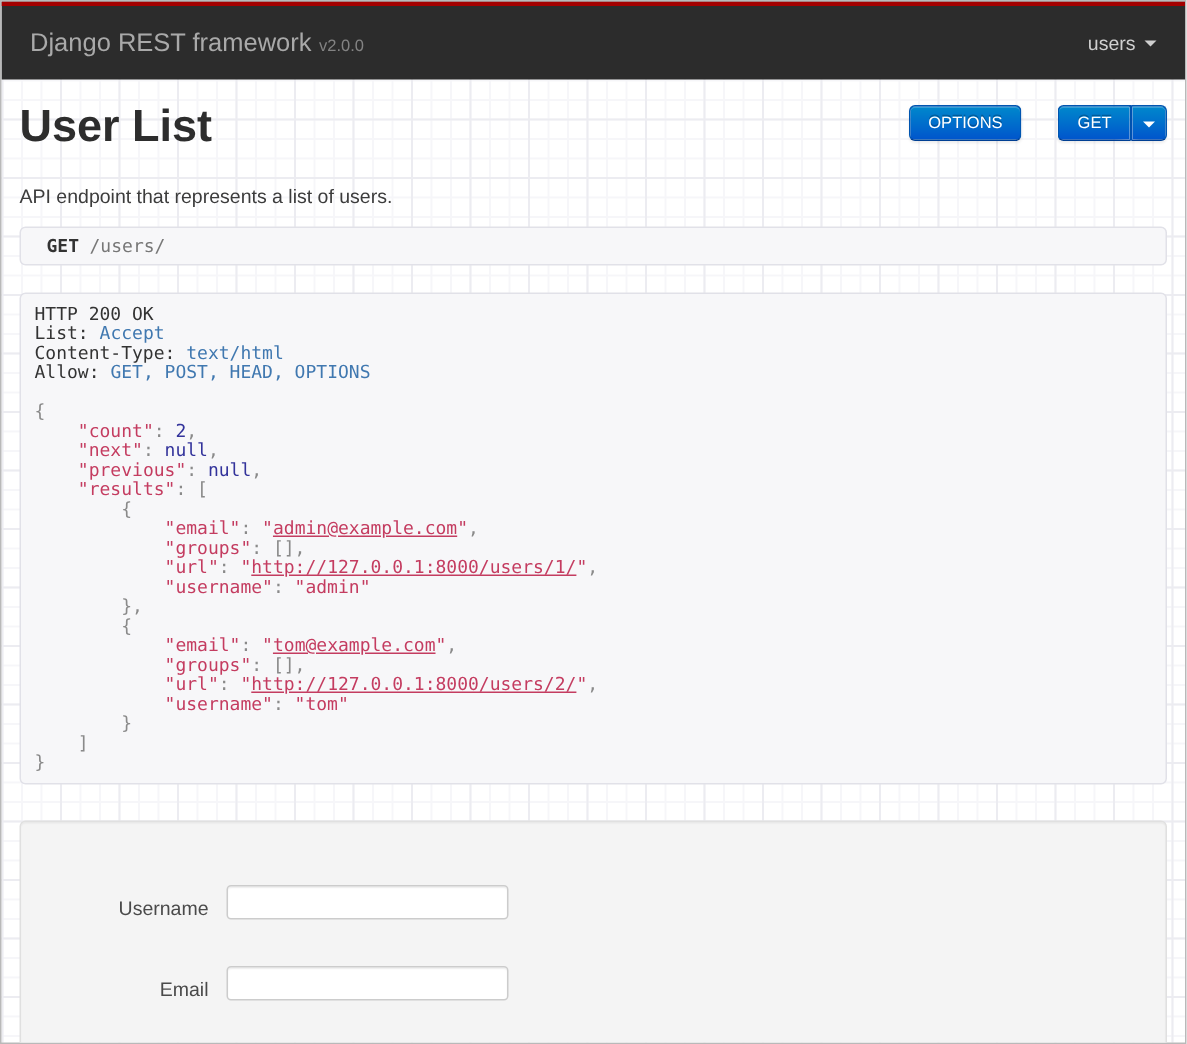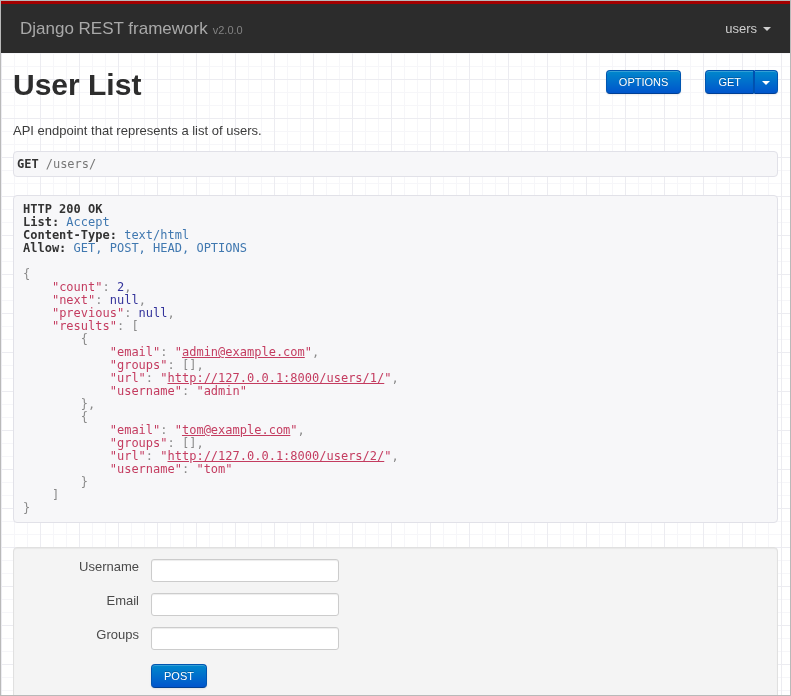--- a/index.html
+++ b/index.html
@@ -57,49 +57,49 @@
     border-top-left-radius: 0; border-bottom-left-radius: 0;
     border-left: 1px solid #0050b5; padding: 5px 7px;
     display: flex; align-items: center;
   }
   .btn-caret .caret { border-top-color: #fff; }
 
   .description { margin-top: 21px; font-size: 13px; color: #3c3c3c; }
 
   .request-bar {
     margin-top: 13px; background: #f7f7f9; border: 1px solid #e1e1e8;
-    border-radius: 4px; padding: 5px 3px;
+    border-radius: 4px; padding: 5px 17px;
     font-family: "DejaVu Sans Mono", monospace; font-size: 12px;
   }
   .request-bar .method { font-weight: bold; color: #333; margin-right: 7px; }
   .request-bar .path { color: #777; }
 
   .response {
     margin-top: 18px; background: #f7f7f9; border: 1px solid #e1e1e8;
     border-radius: 4px; padding: 7px 9px;
     font-family: "DejaVu Sans Mono", monospace; font-size: 12px; line-height: 13px;
     color: #333;
   }
   .response .line { white-space: pre; }
-  .tok-b  { color: #333; font-weight: bold; }
+  .tok-b  { color: #333; font-weight: normal; }
   .tok-hv { color: #4078b0; }
   .tok-k  { color: #c43c60; }
   .tok-s  { color: #c43c60; }
   .tok-a  { color: #c43c60; text-decoration: underline; cursor: pointer; }
   .tok-n  { color: #33339b; }
   .tok-p  { color: #8a8a8a; }
 
   
   .form-panel {
     margin-top: 24px; background: #f4f4f4;
     border: 1px solid #e0e0e0; border-radius: 4px;
     padding: 11px 20px 28px;
     box-shadow: inset 0 1px 1px rgba(0,0,0,.05);
   }
-  .form-row { display: flex; align-items: flex-start; margin-bottom: 11px; }
+  .form-row { display: flex; align-items: flex-end; margin-bottom: 11px; margin-top: 31px; }
   .form-row label {
     width: 105px; text-align: right; font-size: 13px; color: #4a4a4a;
     margin-right: 12px;
   }
   .form-row input {
     width: 188px; height: 23px; padding: 3px 6px;
     font-size: 13px; font-family: "Liberation Sans", sans-serif;
     border: 1px solid #ccc; border-radius: 3px;
     box-shadow: inset 0 1px 1px rgba(0,0,0,.075);
     background: #fff; color: #333;

